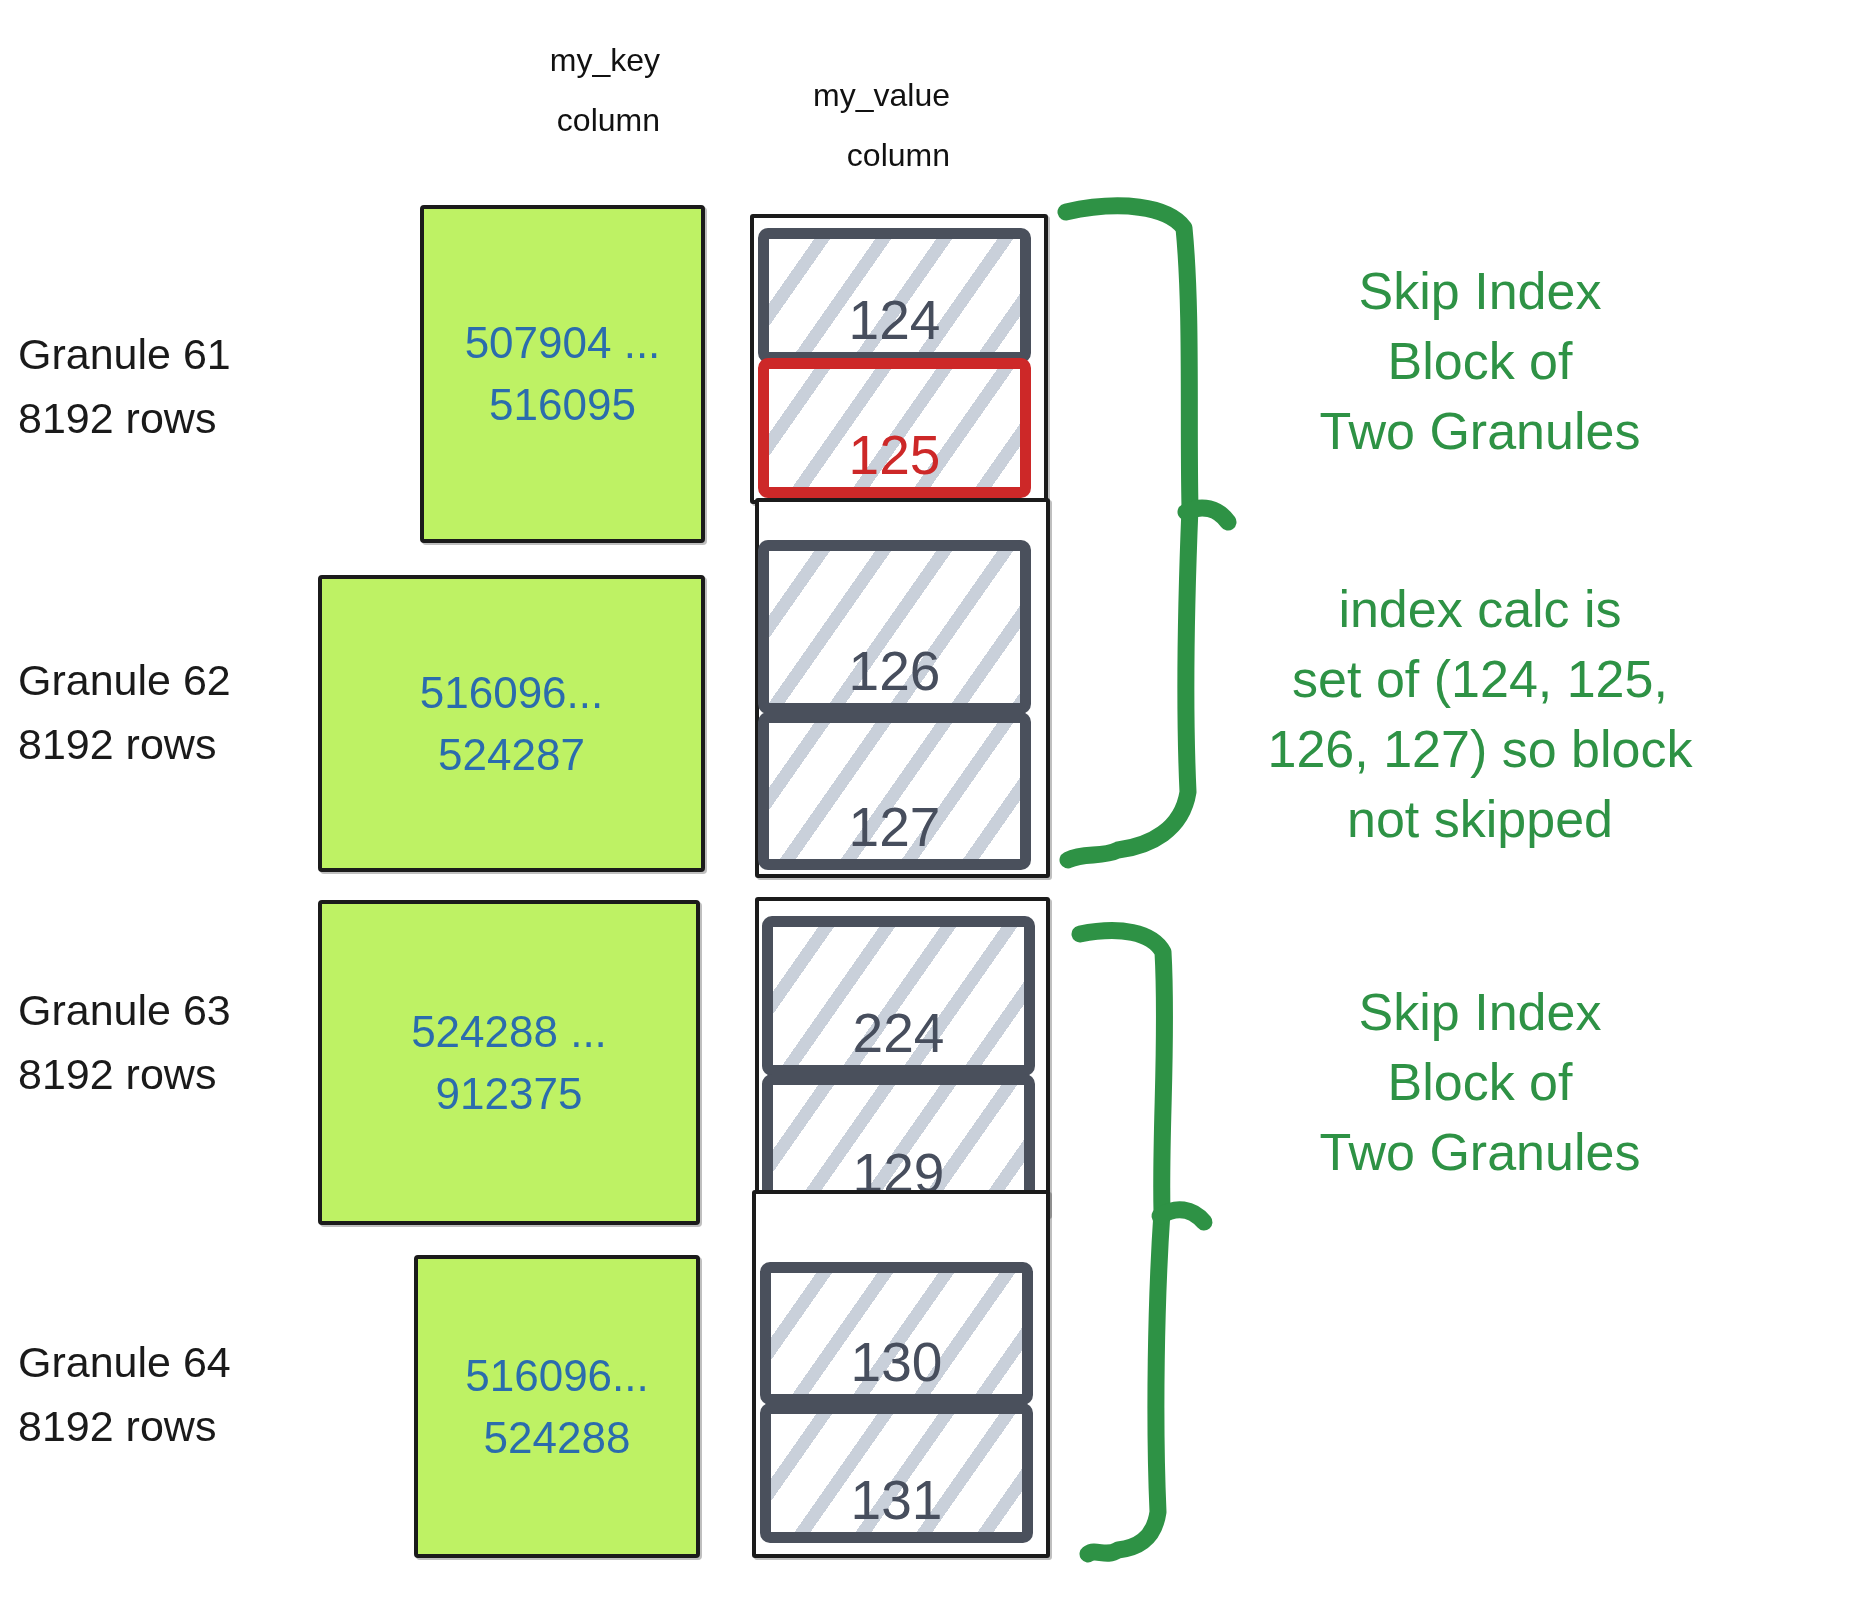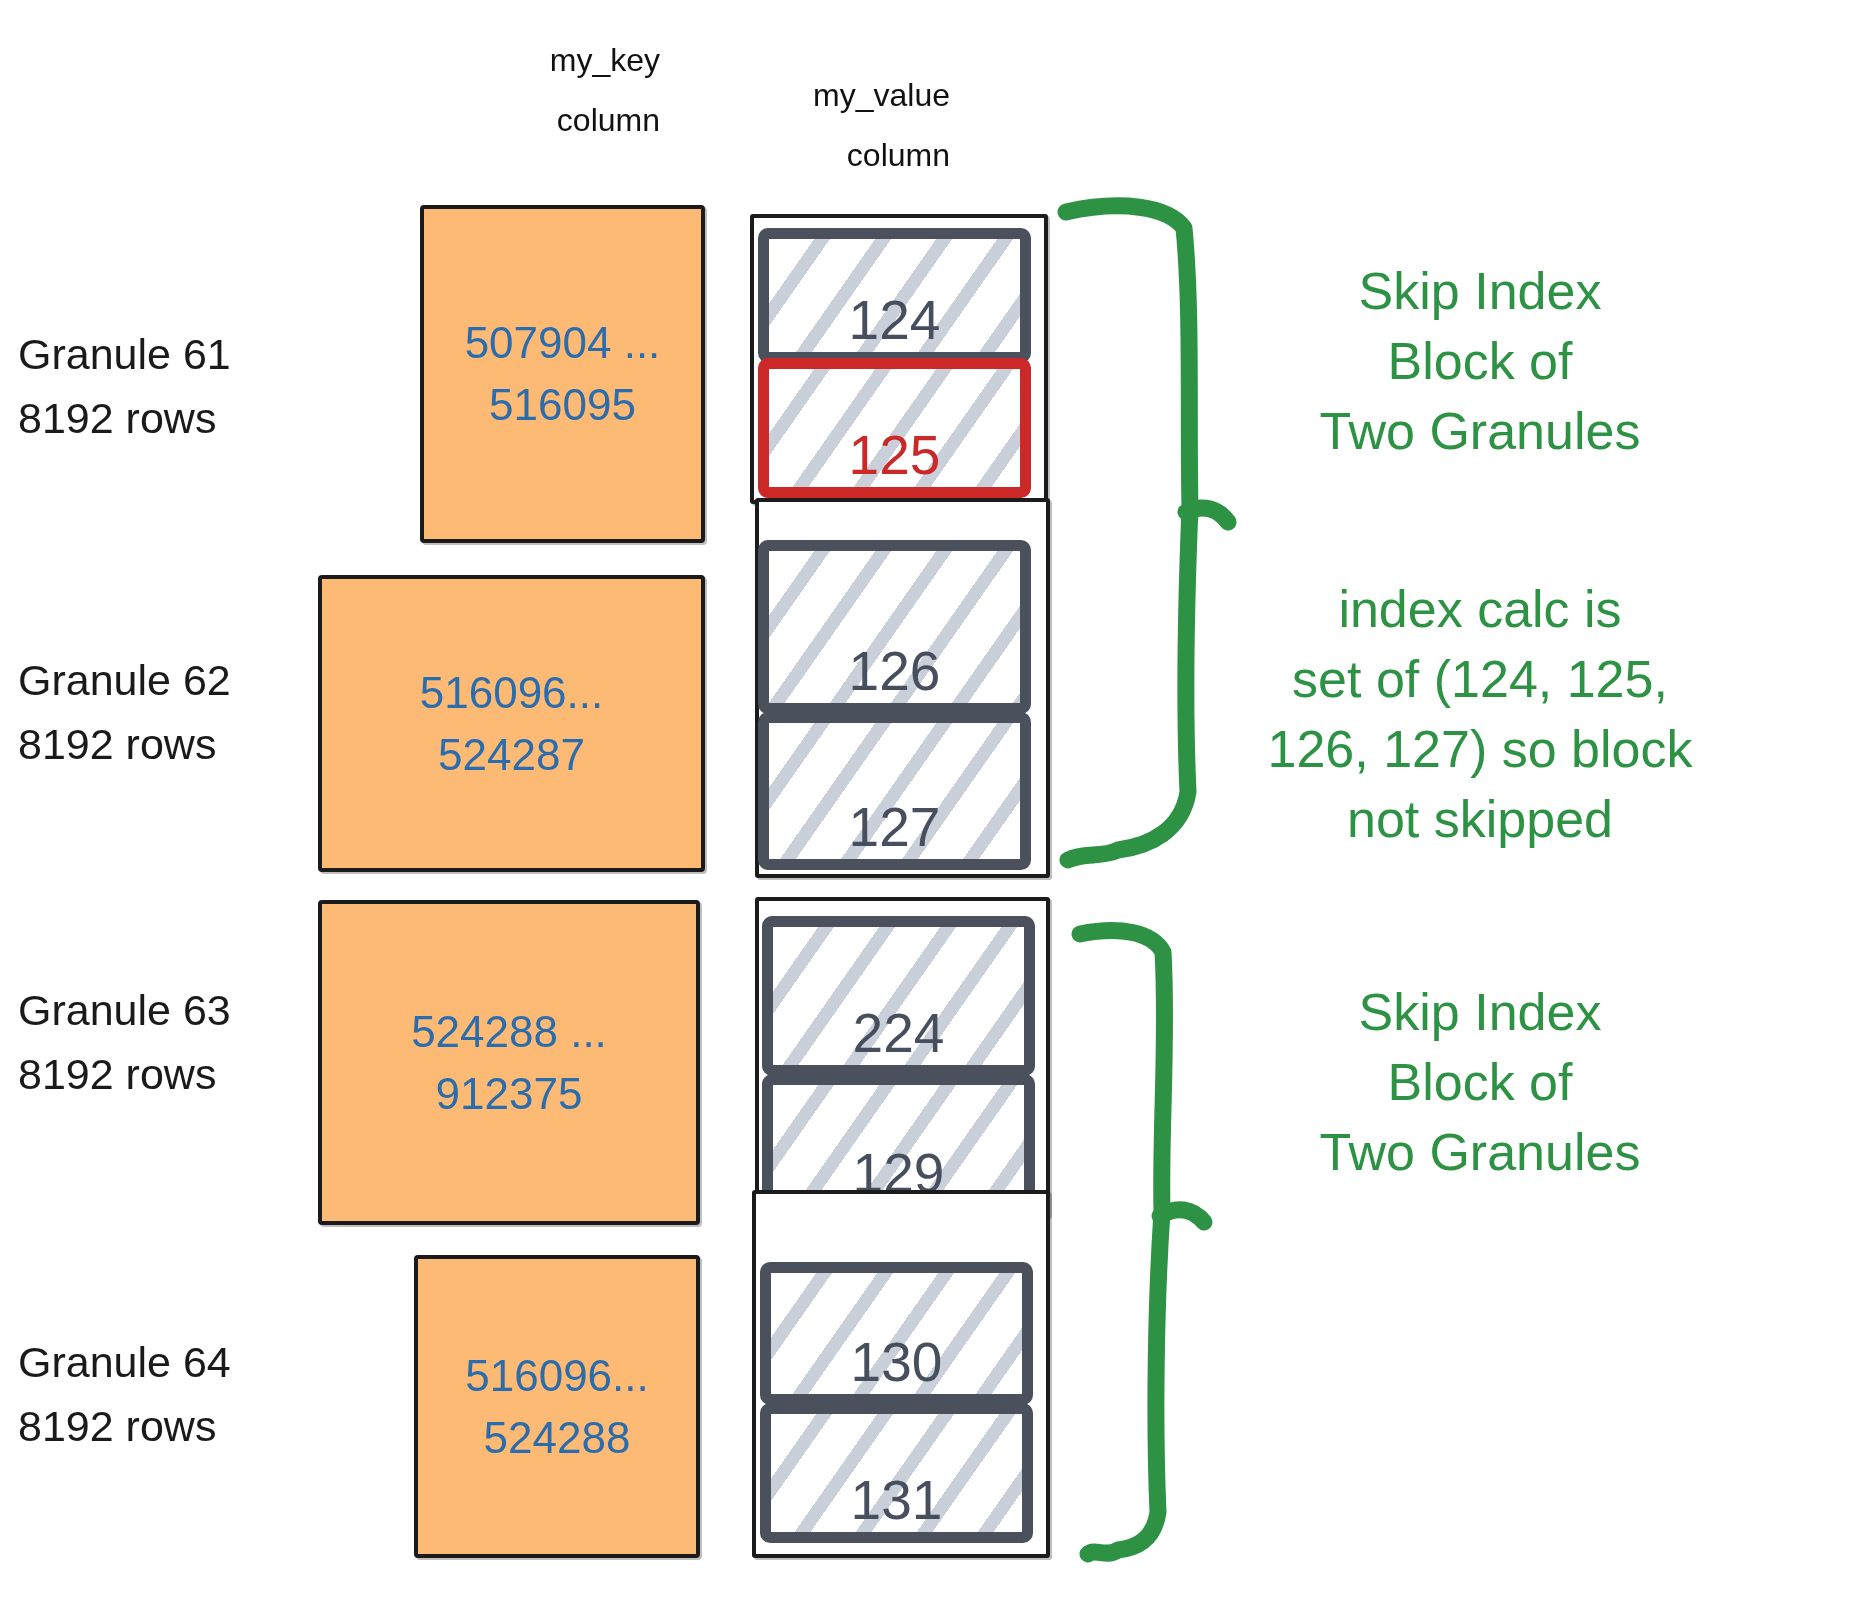--- a/index.html
+++ b/index.html
@@ -11,21 +11,21 @@
     position:absolute; top:30px; width:300px; text-align:right;
     font-size:32px; line-height:60px; color:#111; white-space:pre-line;
   }
   #h-key { left:360px; }
   #h-val { left:650px;margin-top:35px; }
   .g-label {
     position:absolute; left:18px; width:272px; text-align:left;
     font-size:43px; line-height:64px; color:#1a1a1a; white-space:pre-line;
   }
   .key-box {
-    position:absolute; border:4px solid #1b1b1b; border-radius:4px; background:#fdba74;
+    position:absolute; border:4px solid #1b1b1b; border-radius:4px; background:#bef264;
     display:flex; align-items:center; justify-content:center; box-sizing:border-box;
     box-shadow:2px 2px 0 rgba(0,0,0,0.25);
   }
   .key-text {
     font-size:44px; line-height:62px; color:#2b6cad; text-align:center; white-space:pre-line;
   }
   .val-outline {
     position:absolute; border:4px solid #1b1b1b; border-radius:3px; background:#fff;
     box-sizing:border-box; box-shadow:2px 2px 0 rgba(0,0,0,0.25);
   }

